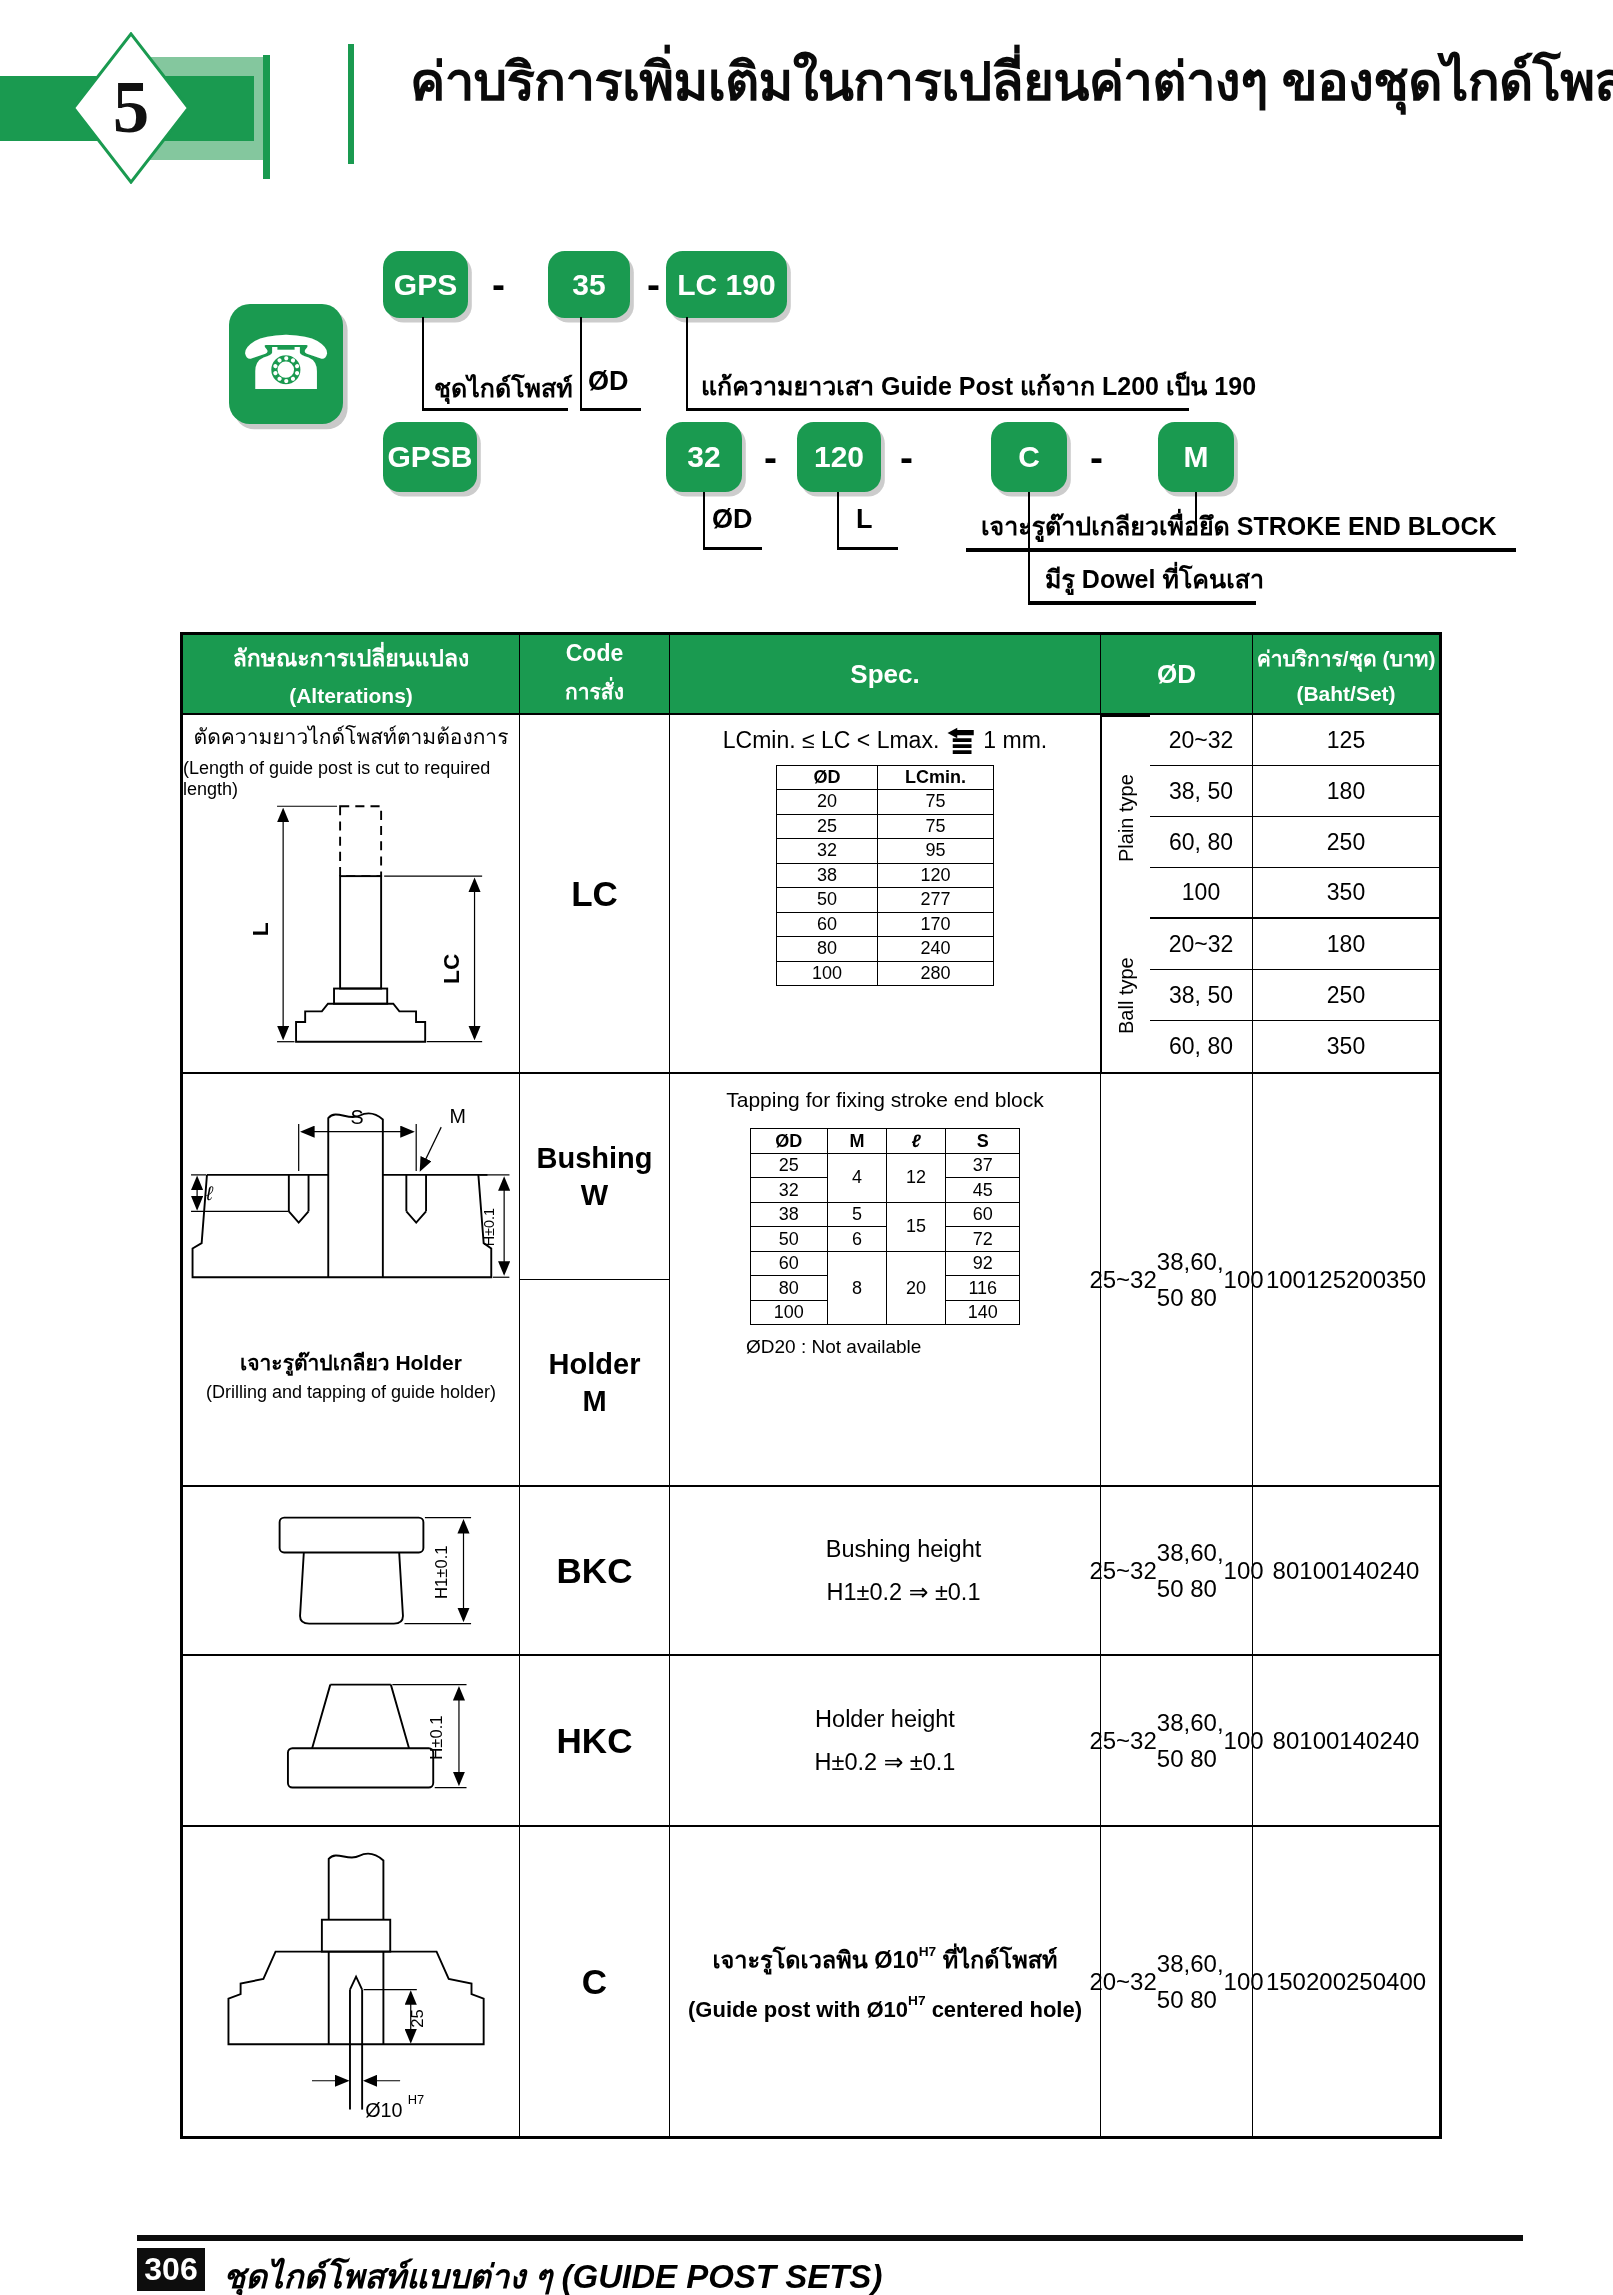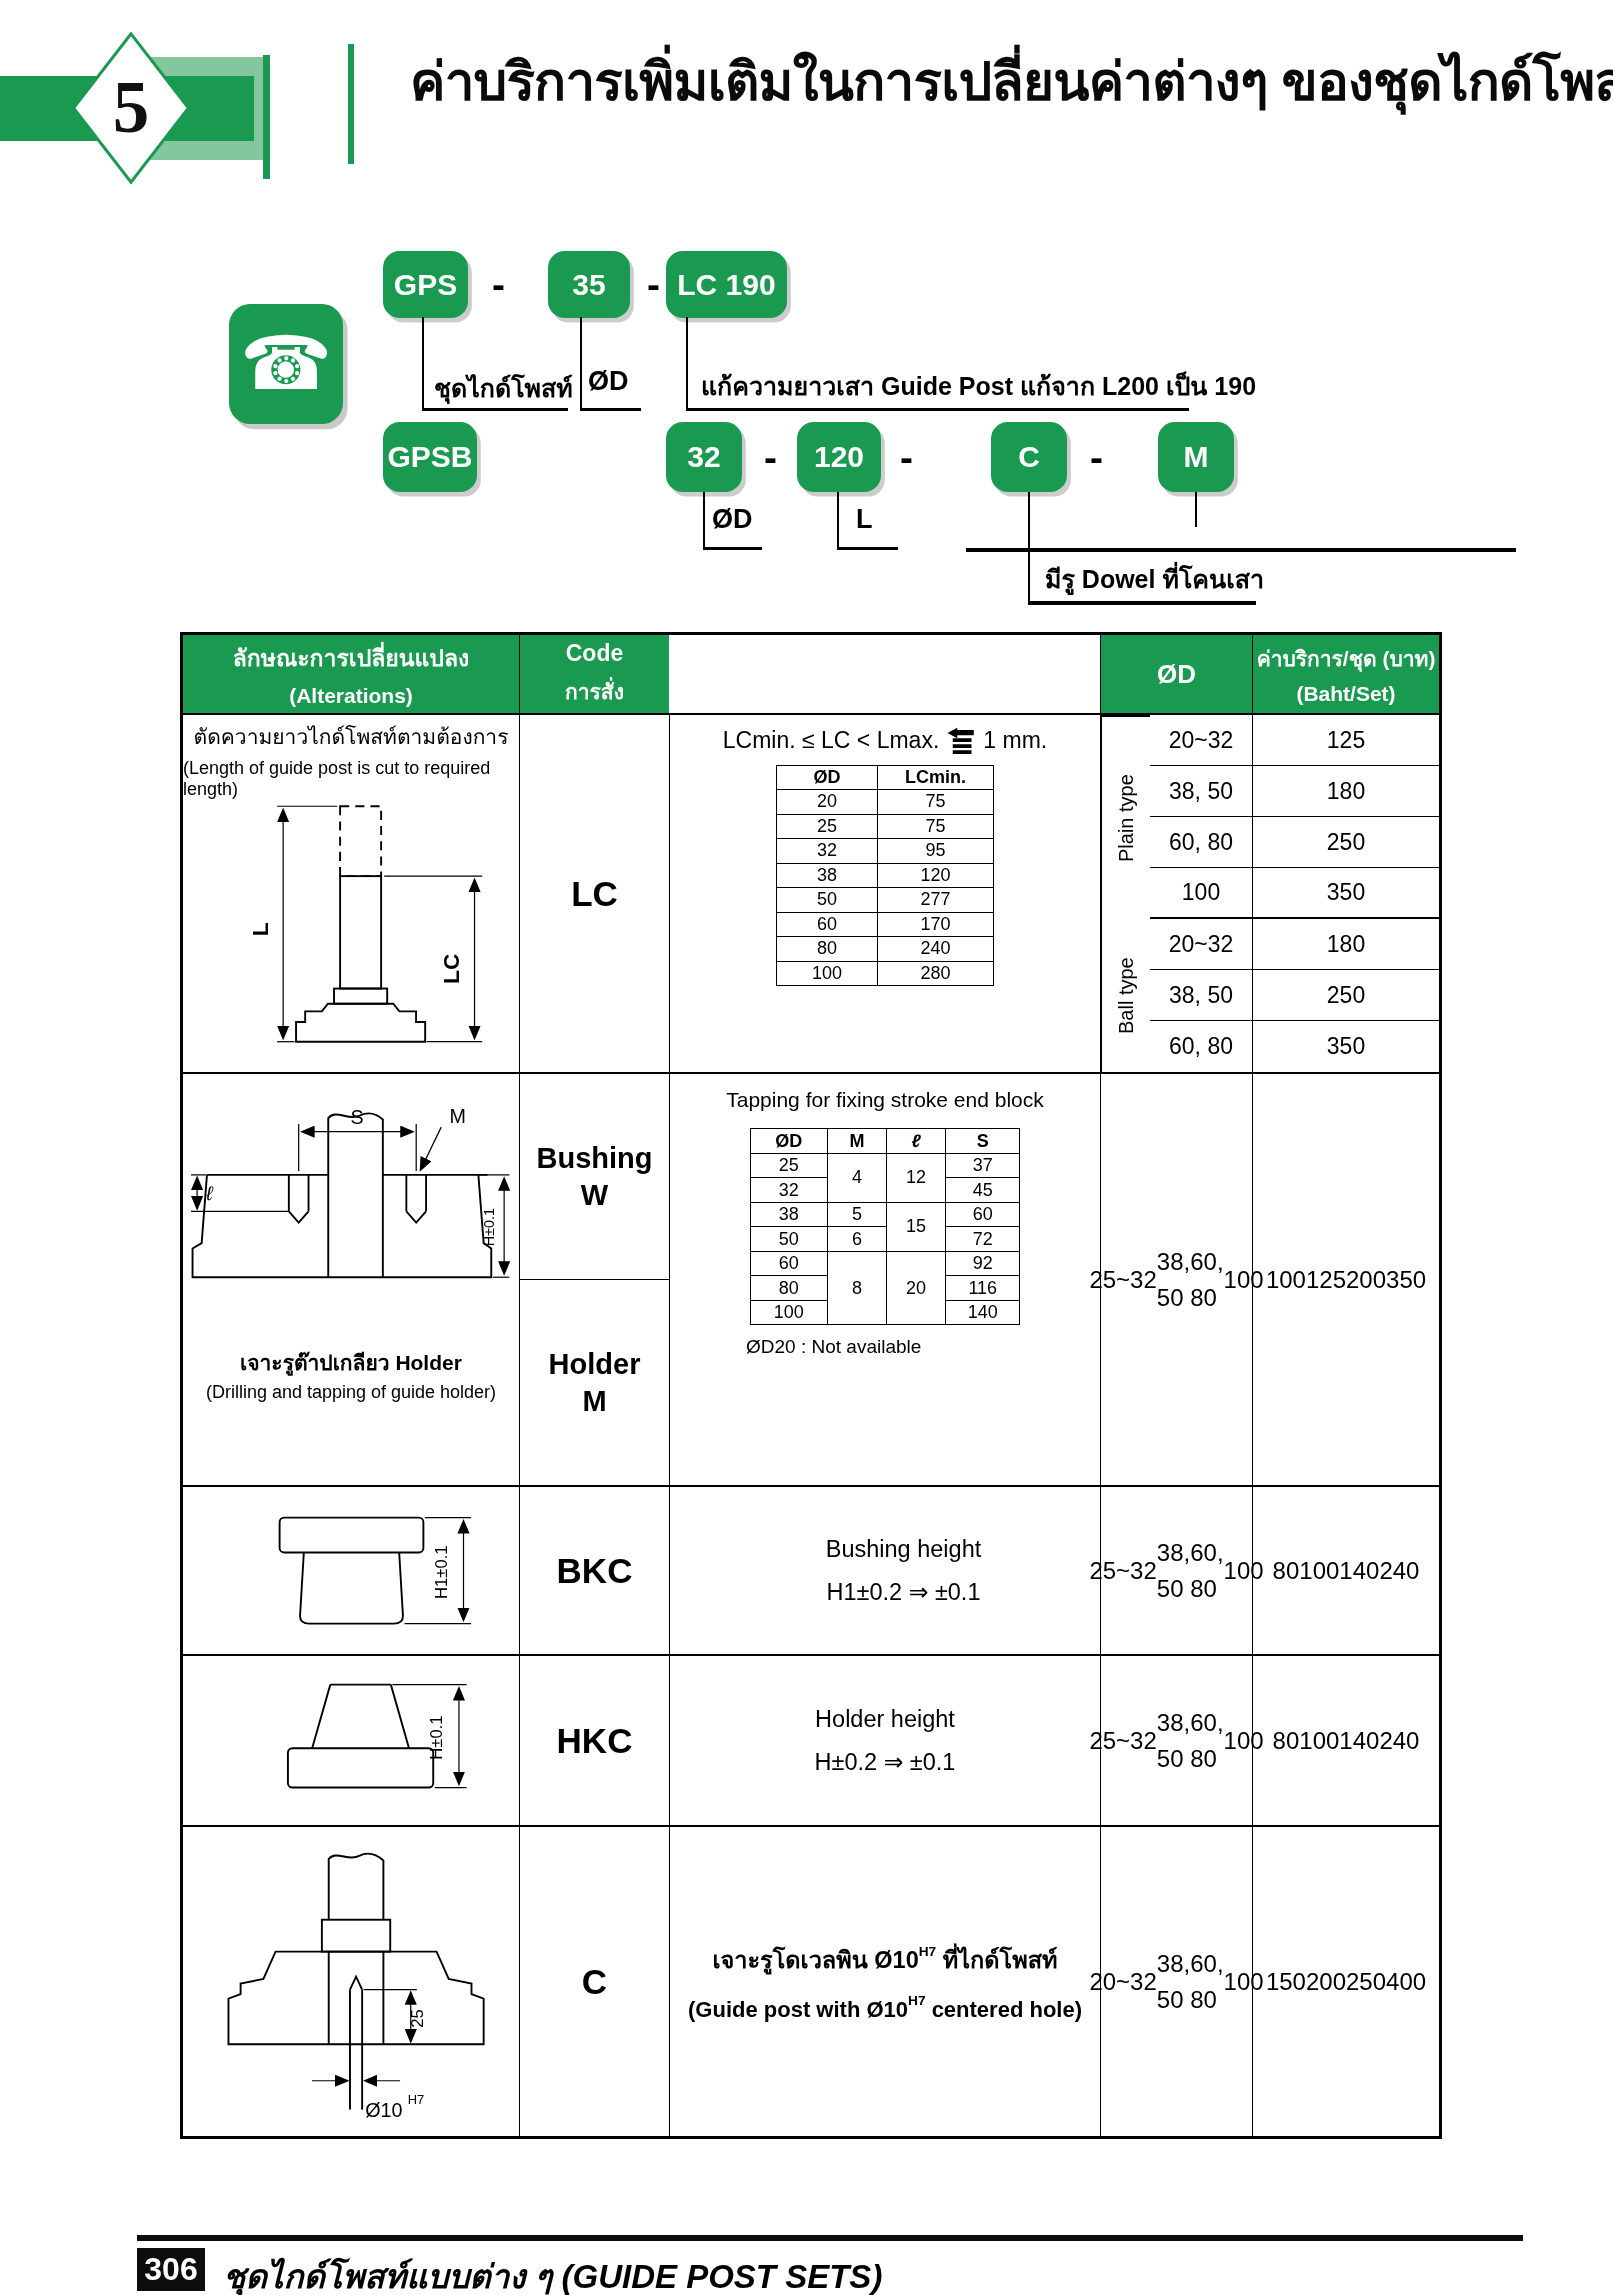--- a/index.html
+++ b/index.html
@@ -128,34 +128,38 @@
   <div class="cline" style="left:703px;top:492px;width:2.3px;height:56px;"></div>
   <div class="cline" style="left:703px;top:547px;width:59px;height:3px;"></div>
   <div class="flabel en" style="left:712px;top:504px;font-size:27px;">ØD</div>
 
   <div class="cline" style="left:837px;top:492px;width:2.3px;height:56px;"></div>
   <div class="cline" style="left:837px;top:547px;width:61px;height:3px;"></div>
   <div class="flabel en" style="left:856px;top:504px;font-size:27px;">L</div>
 
   <div class="cline" style="left:1195px;top:492px;width:2.3px;height:35px;"></div>
   <div class="cline" style="left:966px;top:548px;width:550px;height:3.8px;"></div>
+  <div class="flabel" style="left:981px;top:506px;">เจาะรูต๊าปเกลียวเพื่อยึด STROKE END BLOCK</div>
 
   <div class="cline" style="left:1028px;top:492px;width:2.3px;height:111px;"></div>
   <div class="cline" style="left:1028px;top:601px;width:228px;height:3.8px;"></div>
   <div class="flabel" style="left:1045px;top:559px;">มีรู Dowel ที่โคนเสา</div>
 
   <div class="tbl">
 
     <div class="cell hdr first" style="grid-area:1/1;">
       <div class="h1">ลักษณะการเปลี่ยนแปลง</div>
       <div class="h2">(Alterations)</div>
     </div>
     <div class="cell hdr" style="grid-area:1/2;">
       <div class="h1">Code</div>
       <div class="h2">การสั่ง</div>
+    </div>
+    <div class="cell hdr" style="grid-area:1/3;">
+      <div class="h1" style="font-size:26px;">Spec.</div>
     </div>
     <div class="cell hdr" style="grid-area:1/4;">
       <div class="h1" style="font-size:26px;">ØD</div>
     </div>
     <div class="cell hdr" style="grid-area:1/5;">
       <div class="h1" style="font-size:21px;">ค่าบริการ/ชุด (บาท)</div>
       <div class="h2">(Baht/Set)</div>
     </div>
 
     <div class="cell first altcell" style="grid-area:2/1;">

